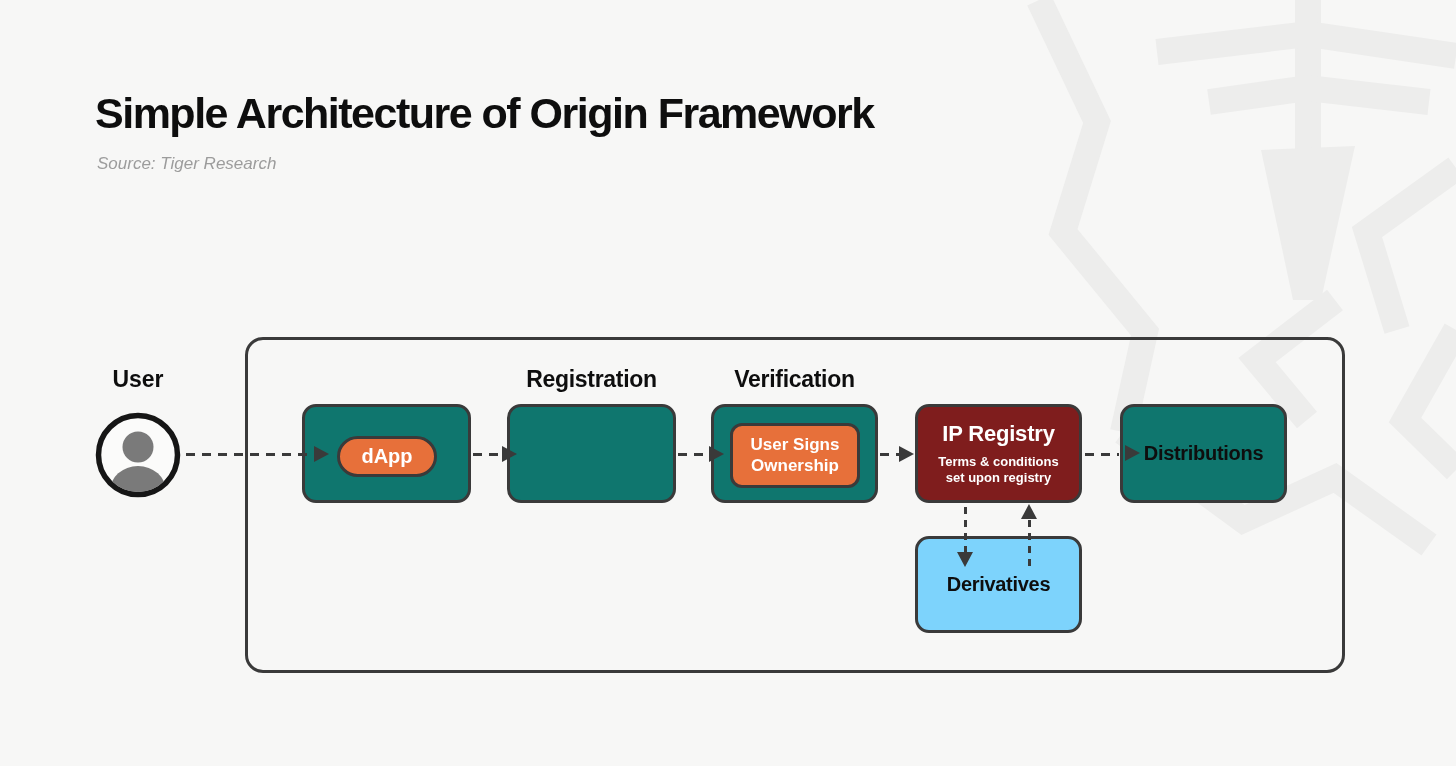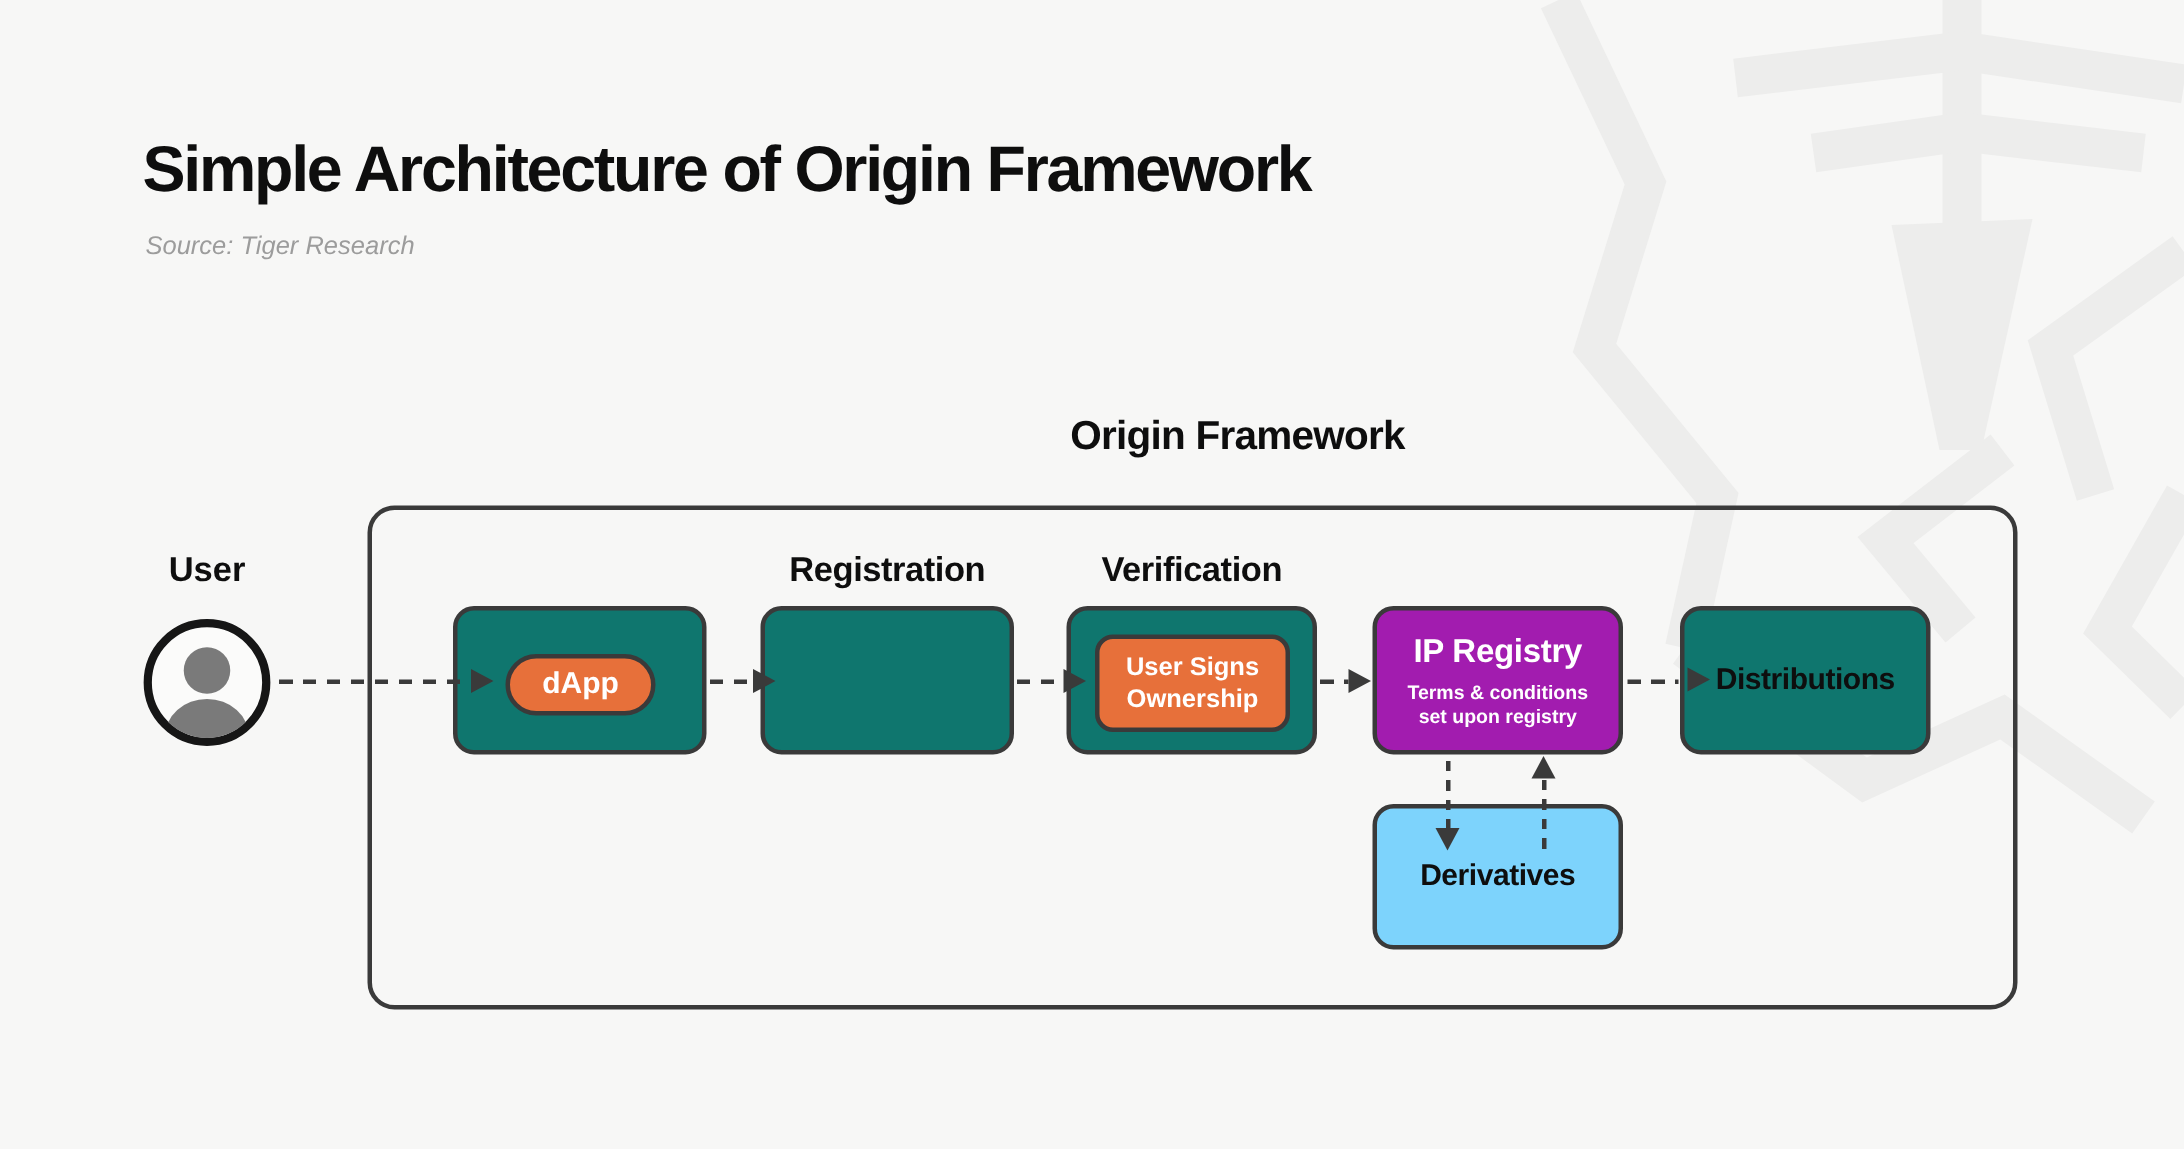--- a/index.html
+++ b/index.html
@@ -54,21 +54,21 @@
   .box-reg { left: 507px; width: 169px; }
   .box-ver { left: 711px; width: 167px; }
   .box-dist { left: 1120px; width: 167px; }
   .box-deriv {
     position: absolute; left: 915px; top: 536px; width: 167px; height: 97px; z-index: 2;
     background: #7dd3fc; border: 3px solid #3a3a3a; border-radius: 14px;
     display: flex; align-items: center; justify-content: center;
   }
   .box-ip {
     position: absolute; left: 915px; top: 404px; width: 167px; height: 99px; z-index: 2;
-    background: #a21caf; border: 3px solid #3a3a3a; border-radius: 14px;
+    background: #7f1d1d; border: 3px solid #3a3a3a; border-radius: 14px;
     display: flex; flex-direction: column; align-items: center; justify-content: center;
   }
 
   .pill {
     position: absolute; z-index: 3; background: #e7703a; border: 3px solid #3a3a3a;
     display: flex; align-items: center; justify-content: center;
     color: #ffffff; font-weight: 700;
   }
   .pill-dapp { left: 337px; top: 436px; width: 100px; height: 41px; border-radius: 22px; font-size: 20px; }
   .pill-sdk  { left: 525px; top: 436px; width: 134px; height: 41px; border-radius: 22px; font-size: 20px; }
@@ -125,21 +125,20 @@
       <path d="M118 432 L238 520 L330 478 L424 545"></path>
       <path d="M330 300 L252 360 L302 420"></path>
       <path d="M451 330 L400 420 L451 470"></path>
     </g>
     <polygon points="256,150 350,146 316,300 288,300" fill="#ededec"></polygon>
   </svg>
 
   <h1 class="title">Simple Architecture of Origin Framework</h1>
   <div class="source">Source: Tiger Research</div>
 
-  <div class="framework-label">Origin Framework</div>
   <div class="framework-box"></div>
 
   <div class="user-label">User</div>
   <svg class="avatar" viewBox="0 0 86 86">
     <defs>
         <clipPath id="avclip">
           <circle cx="43" cy="43" r="37"></circle>
         </clipPath>
       </defs>
     <circle cx="43" cy="43" r="39.5" fill="#fbfbfa" stroke="#161616" stroke-width="5.5"></circle>

